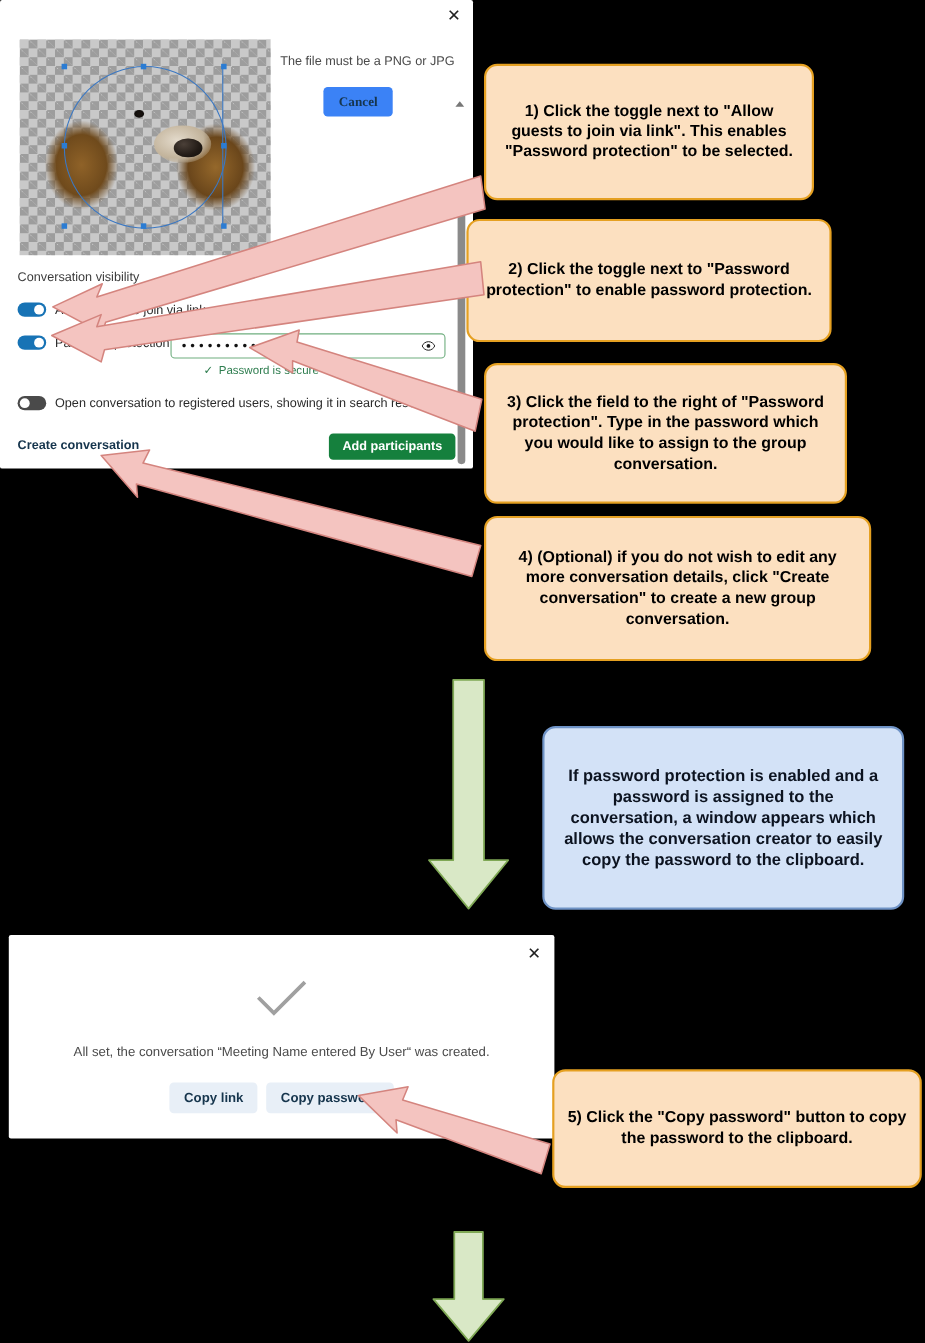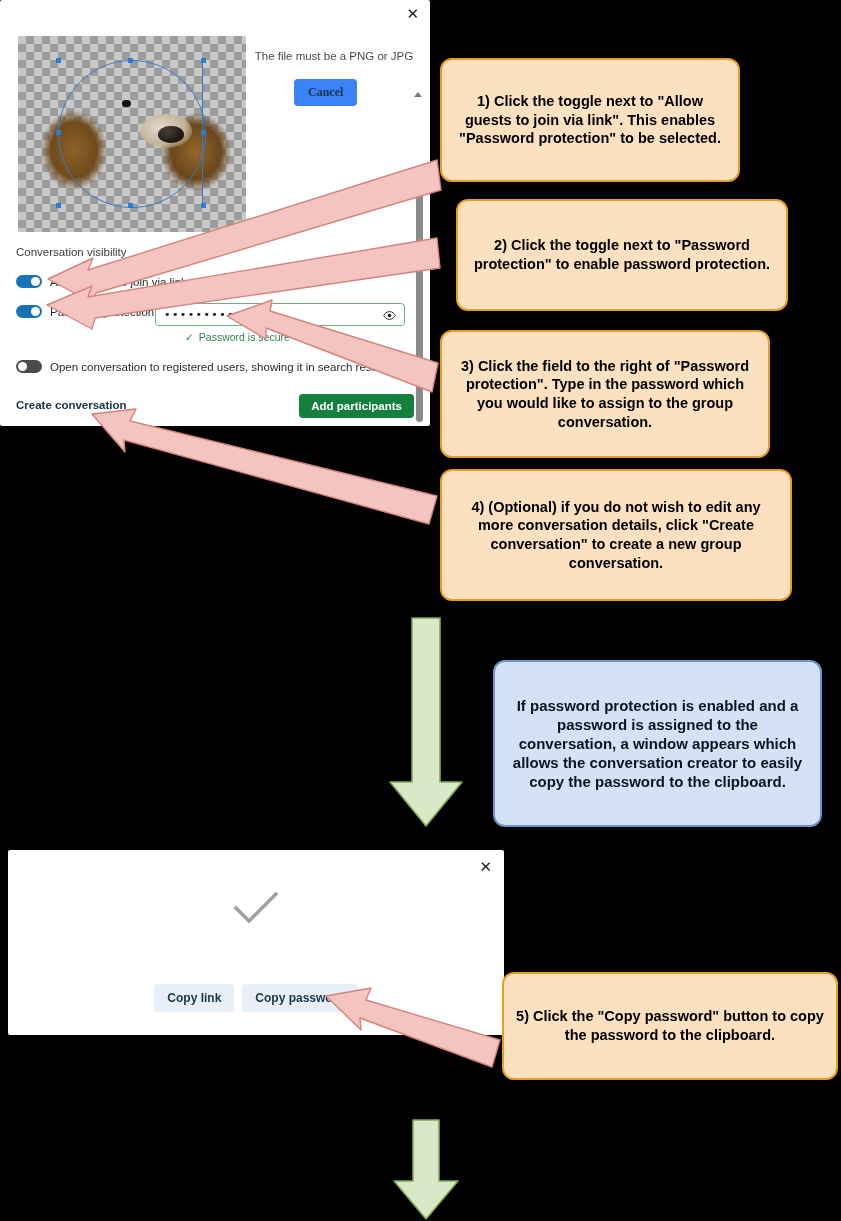--- a/index.html
+++ b/index.html
@@ -144,21 +144,21 @@
     position:absolute;box-sizing:border-box;
     border-radius:12px;
     display:flex;align-items:center;justify-content:center;
     text-align:center;font-weight:700;line-height:1.28;
     color:#000;padding:16px 12px;
   }
   .callout.warn{background:#fce0c0;border:2px solid #e5a021;}
   .callout.info{background:#d3e2f7;border:2px solid #6f93c6;color:#0c1320;}
 
   #callout-1{left:440px;top:58px;width:300px;height:124px;font-size:14.5px;}
-  #callout-2{left:456px;top:199px;width:332px;height:112px;font-size:14.5px;}
+  #callout-2{left:424px;top:199px;width:332px;height:112px;font-size:14.5px;}
   #callout-3{left:440px;top:330px;width:330px;height:128px;font-size:14.5px;}
   #callout-4{left:440px;top:469px;width:352px;height:132px;font-size:14.5px;}
   #callout-info{left:493px;top:660px;width:329px;height:167px;font-size:15px;}
   #callout-5{left:502px;top:972px;width:336px;height:108px;font-size:14.5px;}
 
   
   #arrow-layer{position:absolute;left:0;top:0;width:841px;height:1221px;pointer-events:none;}
 </style>
 </head>
 <body>
@@ -239,20 +239,21 @@
   <button class="add-part-btn">Add participants</button>
 </div>
 
 <div class="dialog abs" id="success-dialog">
   <div class="close-x">✕</div>
   <div class="check-wrap">
     <svg width="52" height="40" viewBox="0 0 52 40" aria-hidden="true">
       <path d="M6 20 L19 33 L46 6" fill="none" stroke="#a0a0a0" stroke-width="3.4" stroke-linecap="square"></path>
     </svg>
   </div>
+  <div class="success-msg">All set, the conversation “Meeting Name entered By User“ was created.</div>
   <div class="btn-row">
     <button class="lt-btn">Copy link</button>
     <button class="lt-btn">Copy password</button>
   </div>
 </div>
 
 <div class="callout warn abs" id="callout-1">1) Click the toggle next to "Allow guests to join via link". This enables "Password protection" to be selected.</div>
 <div class="callout warn abs" id="callout-2">2) Click the toggle next to "Password protection" to enable password protection.</div>
 <div class="callout warn abs" id="callout-3">3) Click the field to the right of "Password protection".  Type in the password which you would like to assign to the group conversation.</div>
 <div class="callout warn abs" id="callout-4">4) (Optional) if you do not wish to edit any more conversation details, click "Create conversation" to create a new group conversation.</div>

